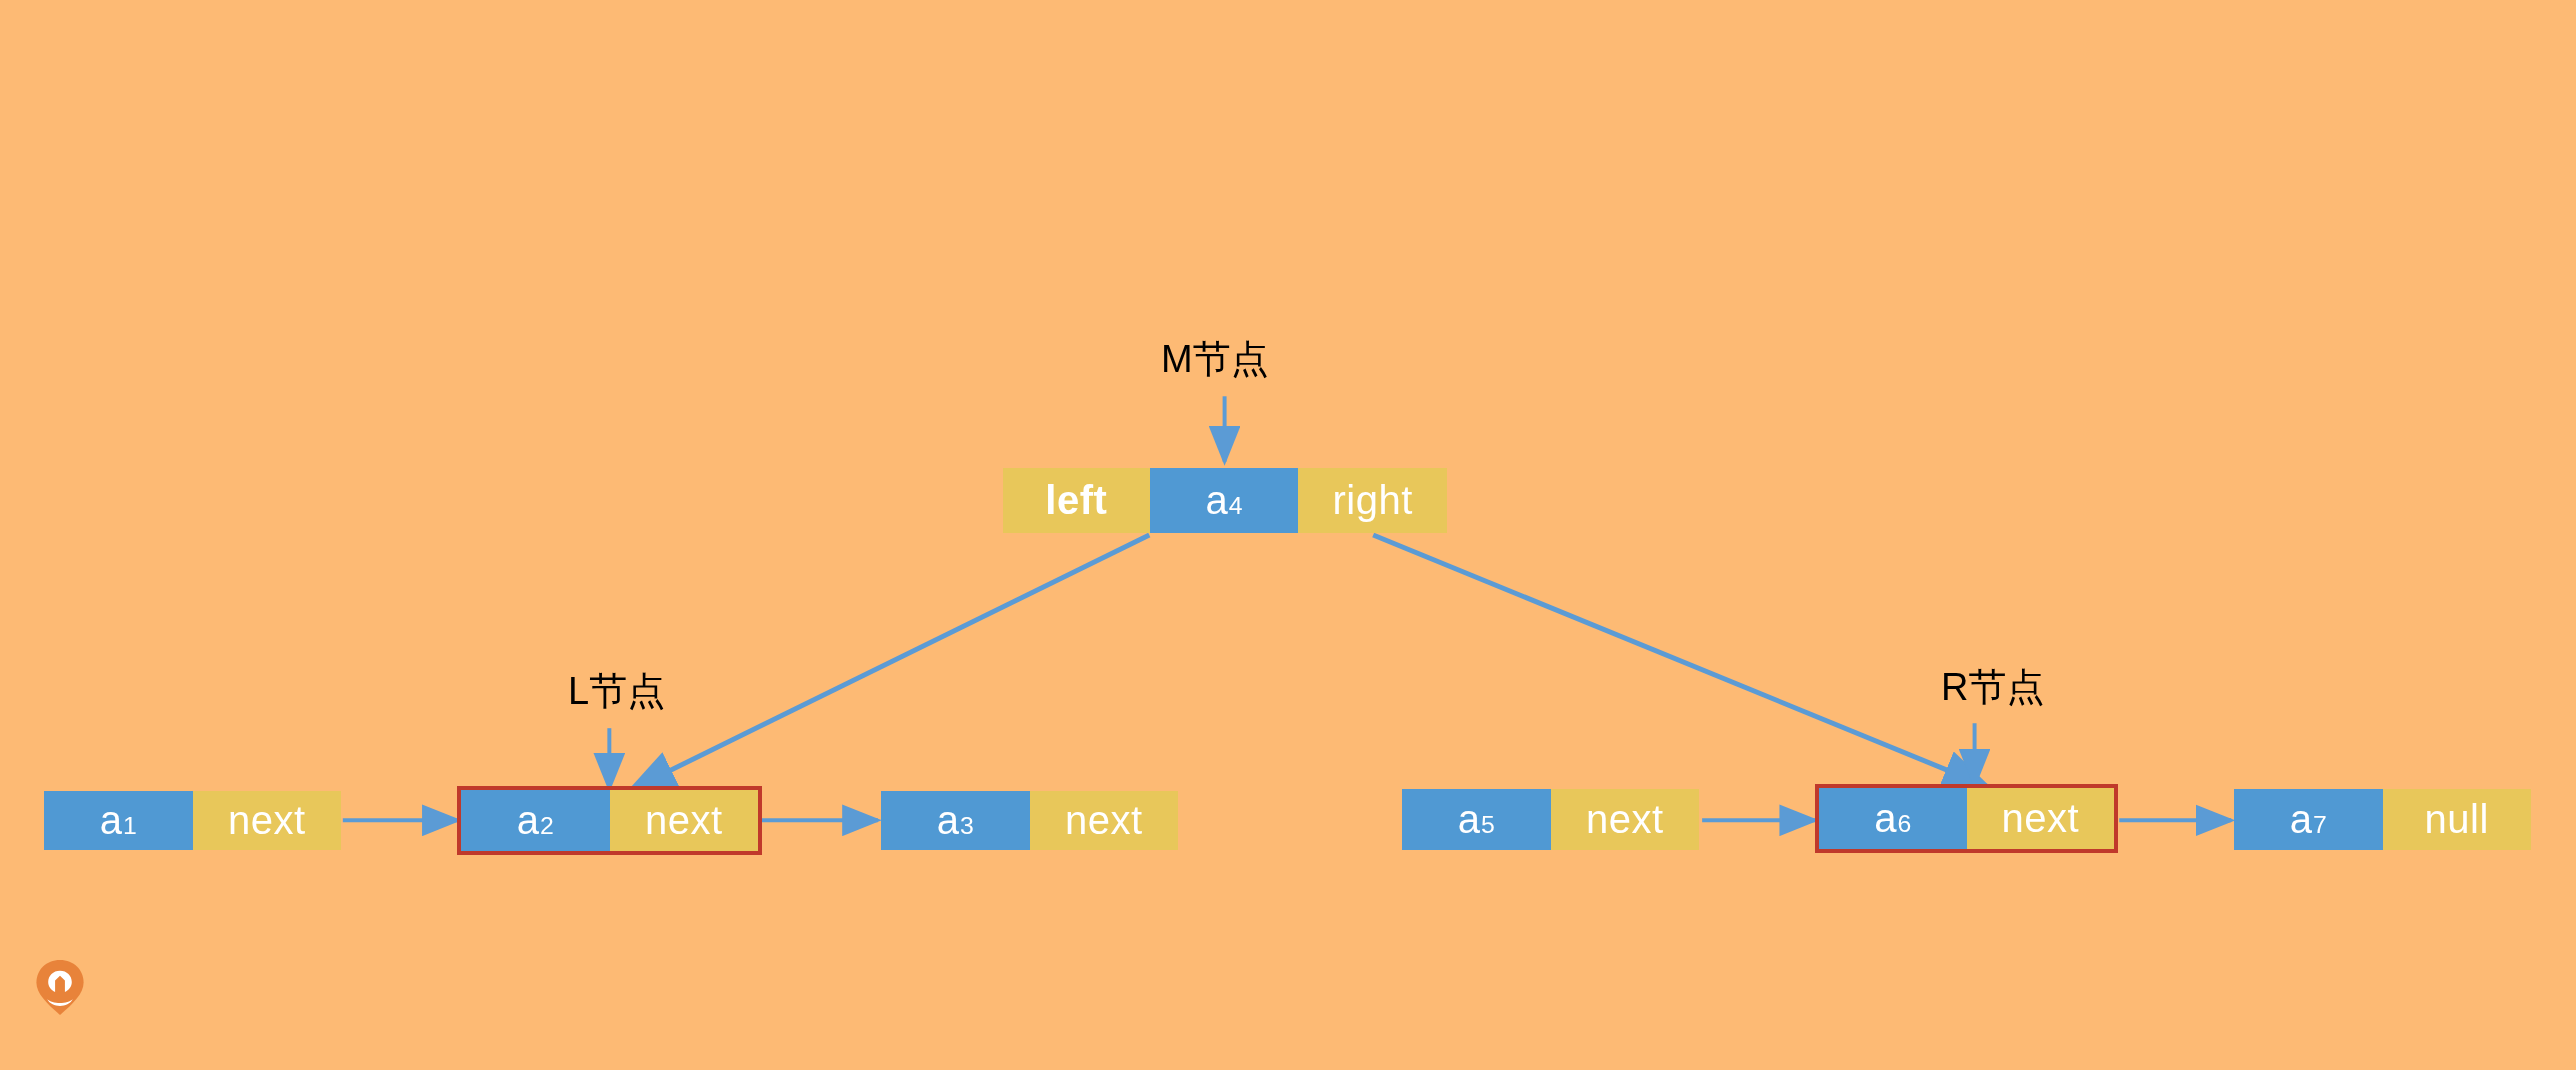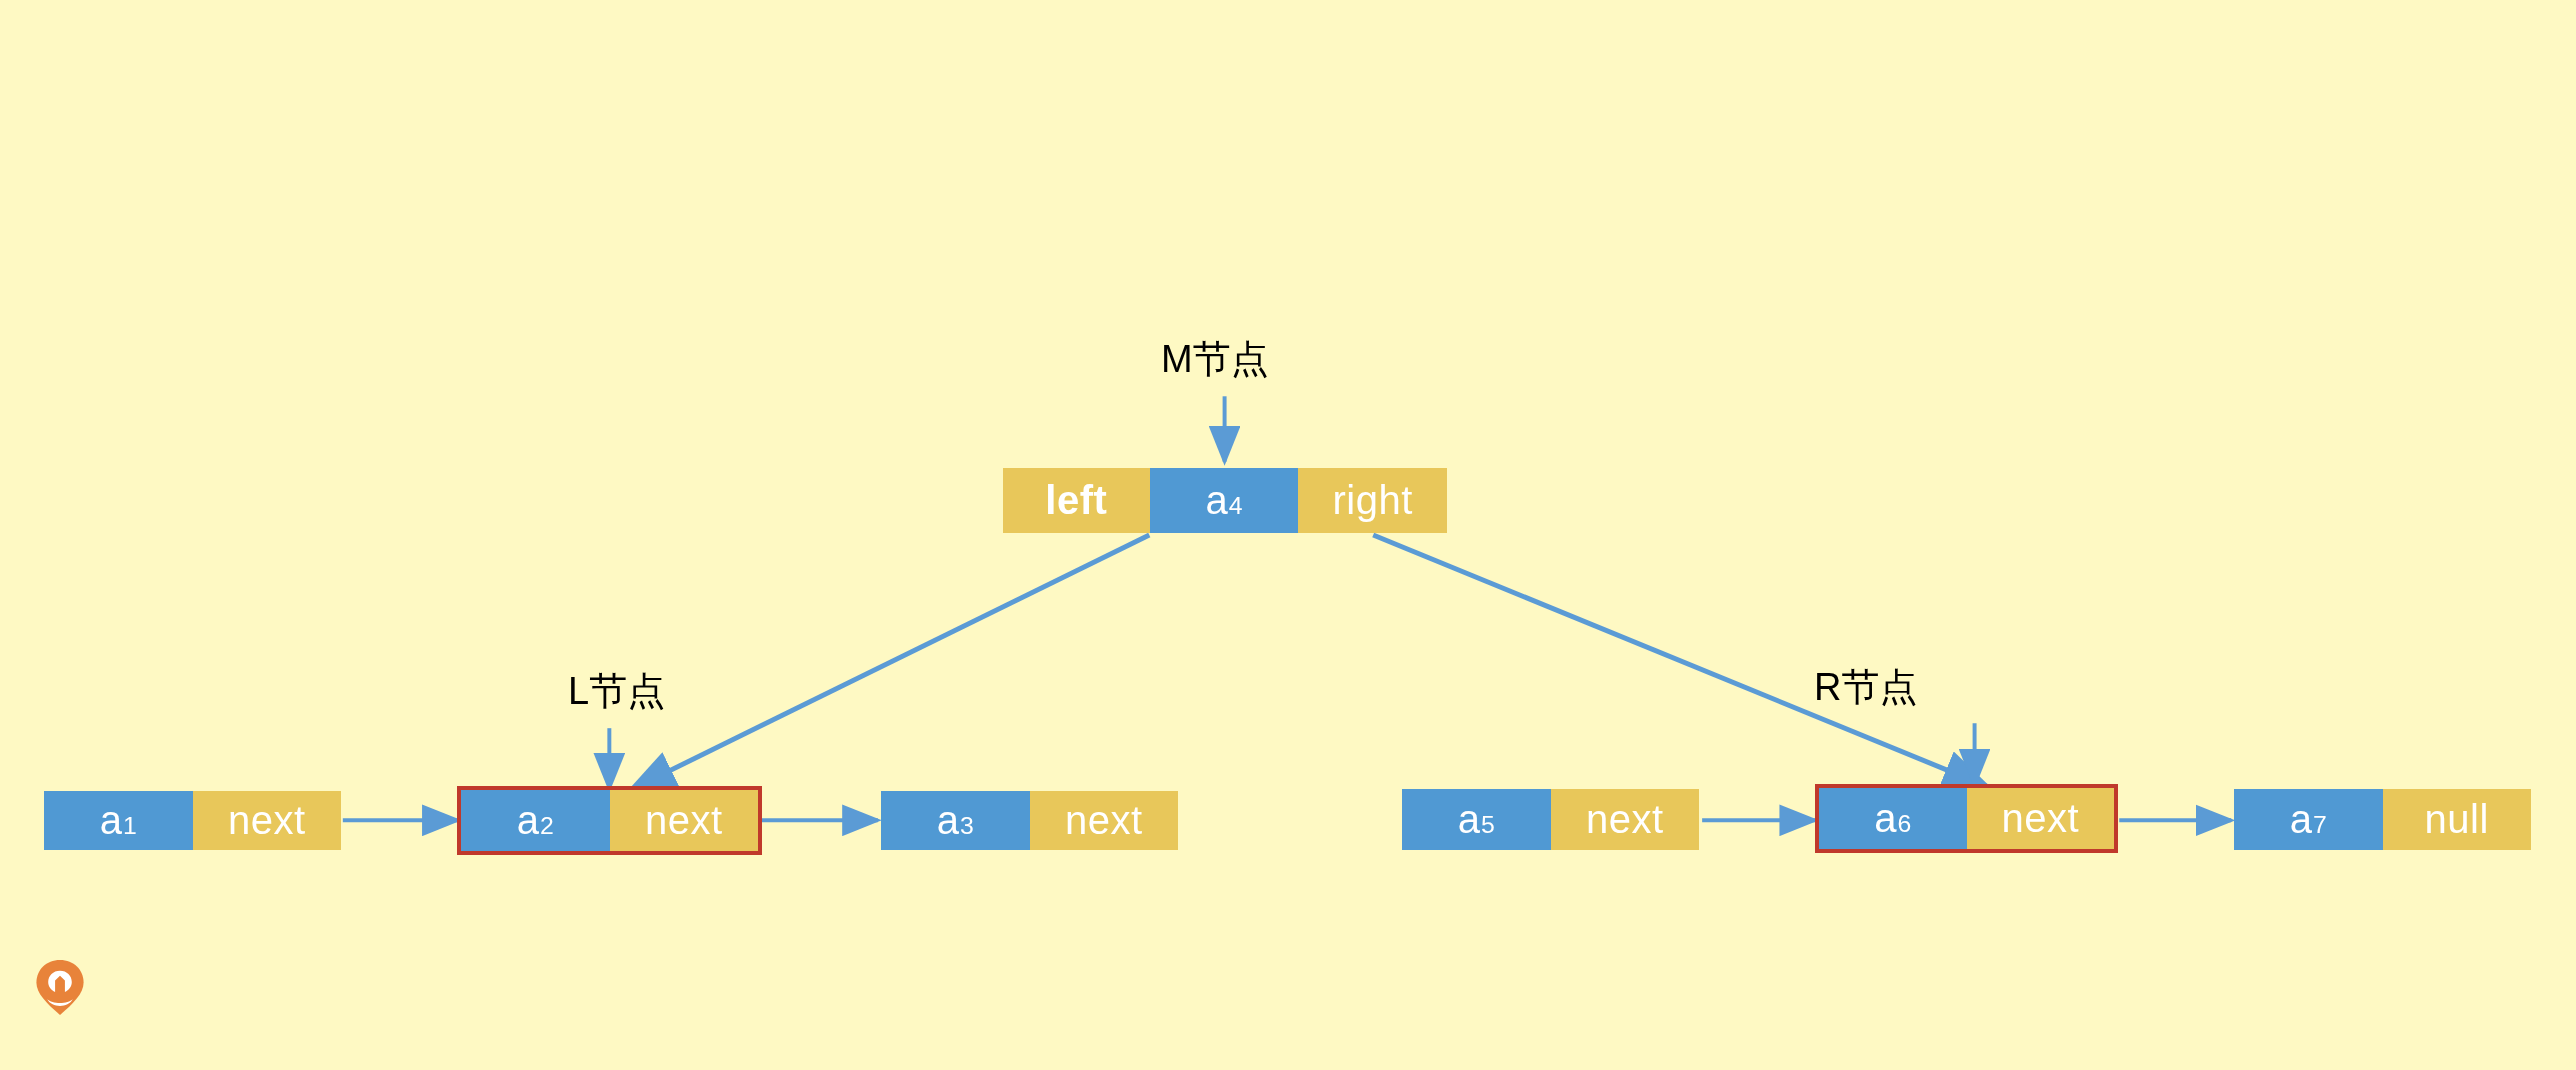--- a/index.html
+++ b/index.html
@@ -7,21 +7,21 @@
     padding: 0;
     background: #ffffff;
   }
   body {
     font-family: "Liberation Sans", "DejaVu Sans", sans-serif;
   }
   #stage {
     position: relative;
     width: 2576px;
     height: 1070px;
-    background: #fef9c3;
+    background: #fdba74;
     overflow: hidden;
   }
   
   .node {
     position: absolute;
     display: flex;
     box-sizing: border-box;
   }
   .cell {
     display: flex;
@@ -107,21 +107,21 @@
     <line x1="769" y1="828" x2="886" y2="828" stroke="#5B9BD5" stroke-width="4" marker-end="url(#ah)"></line>
 
     <line x1="1718" y1="828" x2="1832" y2="828" stroke="#5B9BD5" stroke-width="4" marker-end="url(#ah)"></line>
     <line x1="2139" y1="828" x2="2252" y2="828" stroke="#5B9BD5" stroke-width="4" marker-end="url(#ah)"></line>
   </svg>
 
   <div class="label" style="left:1161px; top:334px;">M节点</div>
 
   <div class="label" style="left:548px; top:666px;margin-left:20px;">L节点</div>
 
-  <div class="label" style="left:1814px; top:662px;">R节点</div>
+  <div class="label" style="left:1941px; top:662px;">R节点</div>
 
   <div class="node" style="left:1003px; top:468px; width:444px; height:65px;">
     <div class="cell ptr" style="width:147px; height:100%;font-weight:bold;">left</div>
     <div class="cell data" style="width:149px; height:100%;">
       <span>a</span>
         <sub>4</sub>
     </div>
     <div class="cell ptr" style="width:149px; height:100%;">right</div>
   </div>
 

